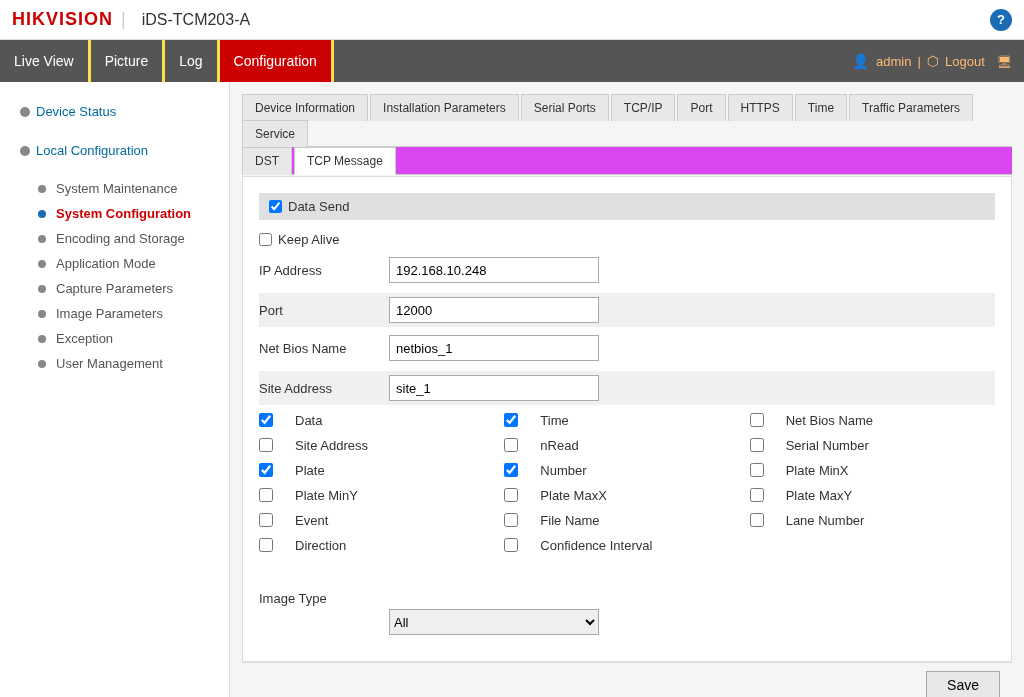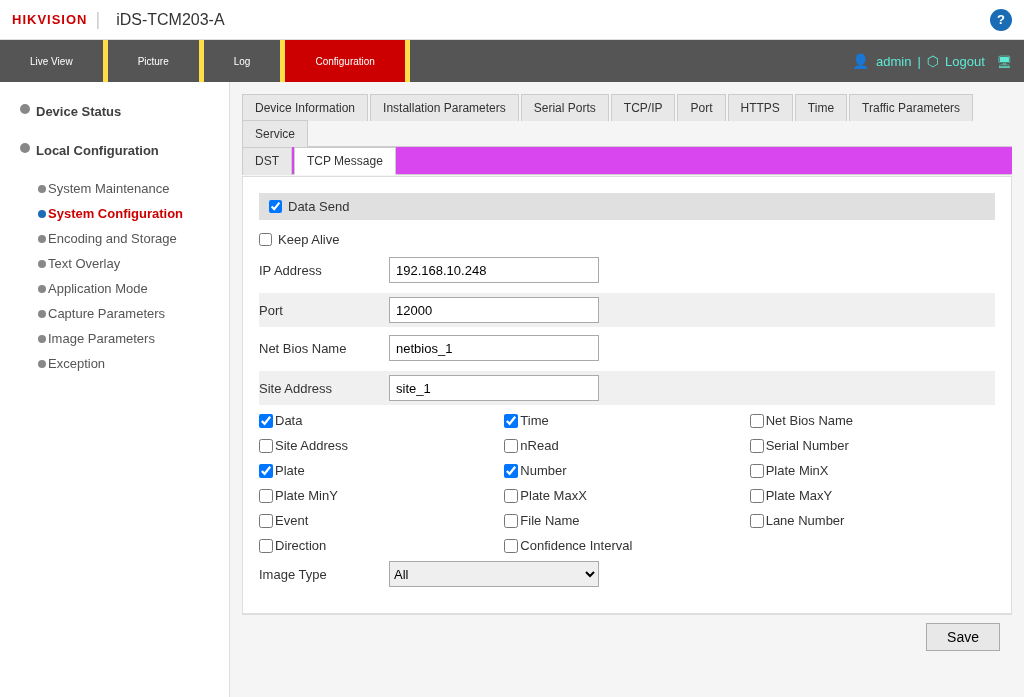--- a/index.html
+++ b/index.html
@@ -1,41 +1,41 @@
 <!DOCTYPE html>
 <html><head>
   <meta charset="utf-8">
   <style>
     * { box-sizing: border-box; margin: 0; padding: 0; }
     body { font-family: Arial, sans-serif; font-size: 13px; background: #f0f0f0; color: #333; width: 1024px; height: 697px; overflow: hidden; }
 
     
     .header { background: #fff; height: 40px; display: flex; align-items: center; padding: 0 12px; border-bottom: 1px solid #ddd; }
     .header-logo { display: flex; align-items: center; gap: 8px; }
-    .logo-hikvision { font-size: 13px; font-weight: bold; color: #c00; letter-spacing: 1px; }
+    .logo-hikvision { font-size: 18px; font-weight: bold; color: #c00; letter-spacing: 1px; }
     .logo-model { font-size: 16px; color: #333; margin-left: 8px; }
     .header-help { margin-left: auto; width: 22px; height: 22px; border-radius: 50%; background: #1a6db5; color: #fff; display: flex; align-items: center; justify-content: center; font-weight: bold; font-size: 13px; cursor: pointer; }
 
     
     .navbar { background: #555; height: 42px; display: flex; align-items: stretch; }
-    .nav-item { padding: 0 30px; display: flex; align-items: center; color: #fff; cursor: pointer; font-size: 10px; border-right: 5px solid #fde047; }
+    .nav-item { padding: 0 14px; display: flex; align-items: center; color: #fff; cursor: pointer; font-size: 14px; border-right: 3px solid #fde047; }
     .nav-item.active { background: #c00; }
     .nav-user { margin-left: auto; display: flex; align-items: center; color: #fff; padding: 0 12px; gap: 6px; font-size: 13px; }
-    .nav-user span { color: #5eead4; }
+    .nav-user span { color: #fdba74; }
 
     
     .main { display: flex; height: calc(697px - 40px - 42px); }
 
     
     .sidebar { width: 230px; background: #fff; border-right: 1px solid #ddd; padding: 8px 0; overflow-y: auto; }
     .sidebar-section { padding: 8px 12px 4px 12px; }
-    .sidebar-section-title { font-size: 13px; font-weight: bold; color: #404040; padding: 6px 8px; display: flex; align-items: flex-start; gap: 6px; cursor: pointer; }
+    .sidebar-section-title { font-size: 13px; font-weight: normal; color: #0369a1; padding: 6px 8px; display: flex; align-items: center; gap: 6px; cursor: pointer; }
     .sidebar-dot { width: 10px; height: 10px; border-radius: 50%; background: #888; flex-shrink: 0; }
     .sidebar-dot.active { background: #1a6db5; }
-    .sidebar-item { padding: 5px 8px 5px 26px; color: #555; cursor: pointer; display: flex; align-items: center; gap: 2px; font-size: 13px; }
+    .sidebar-item { padding: 5px 8px 5px 26px; color: #555; cursor: pointer; display: flex; align-items: center; gap: 10px; font-size: 13px; }
     .sidebar-item.active { color: #c00; font-weight: bold; }
     .sidebar-item .sidebar-dot { width: 8px; height: 8px; }
 
     
     .content { flex: 1; padding: 12px; overflow-y: auto; background: #f5f5f5; }
 
     
     .tabs { display: flex; flex-wrap: wrap; border-bottom: 1px solid #ccc; margin-bottom: 0; background: #f5f5f5; }
     .tab { padding: 6px 12px; border: 1px solid #ccc; border-bottom: none; background: #e8e8e8; cursor: pointer; margin-right: 2px; font-size: 12px; color: #333; margin-bottom: -1px; text-align: center; }
     .tab.active { background: #fff; border-bottom: 1px solid #fff; z-index: 1; }
@@ -45,29 +45,29 @@
     .form-panel { background: #fff; border: 1px solid #ddd; padding: 16px; margin-top: 1px; }
 
     
     .form-section-header { background: #e0e0e0; padding: 6px 10px; margin-bottom: 12px; display: flex; align-items: center; gap: 6px; font-size: 13px; font-weight: normal; }
     .form-row { display: flex; align-items: center; margin-bottom: 10px; }
     .form-label { width: 130px; color: #333; font-size: 13px; flex-shrink: 0; }
     .form-input { width: 210px; height: 26px; border: 1px solid #aaa; padding: 0 6px; font-size: 13px; }
 
     
     .checkbox-grid { display: grid; grid-template-columns: 1fr 1fr 1fr; gap: 10px 0; margin-bottom: 6px; }
-    .checkbox-item { display: flex; align-items: center; gap: 2px; font-size: 13px; }
+    .checkbox-item { display: flex; align-items: flex-start; gap: 22px; font-size: 13px; }
     .checkbox-item input[type=checkbox] { width: 14px; height: 14px; cursor: pointer; }
 
     
     .keep-alive-row { display: flex; align-items: center; gap: 6px; margin-bottom: 10px; font-size: 13px; }
 
     
     .image-type-row { display: flex; align-items: center; margin-bottom: 10px; }
-    .image-type-select { width: 210px; height: 26px; border: 1px solid #aaa; font-size: 13px; }
+    .image-type-select { width: 210px; height: 26px; border: 1px solid #aaa; font-size: 13px; margin-top: 48px; }
 
     
     .save-bar { background: #f5f5f5; padding: 8px 12px; display: flex; justify-content: flex-end; border-top: 1px solid #ddd; }
     .save-btn { background: #e8e8e8; border: 1px solid #aaa; padding: 5px 20px; font-size: 14px; cursor: pointer; }
 
     
     .icon-user::before { content: "👤"; font-size: 14px; }
     .icon-logout::before { content: "⬡"; font-size: 14px; }
     .icon-monitor::before { content: "🖥"; font-size: 12px; }
   </style>
@@ -121,37 +121,37 @@
       <div class="sidebar-item active">
         <span class="sidebar-dot active" style="width:8px;height:8px;"></span>
         <span>System Configuration</span>
       </div>
       <div class="sidebar-item">
         <span class="sidebar-dot" style="width:8px;height:8px;"></span>
         <span>Encoding and Storage</span>
       </div>
       <div class="sidebar-item">
         <span class="sidebar-dot" style="width:8px;height:8px;"></span>
-        <span>Text Overlay</span>
-      </div>
-      <div class="sidebar-item">
-        <span class="sidebar-dot" style="width:8px;height:8px;"></span>
         <span>Application Mode</span>
       </div>
       <div class="sidebar-item">
         <span class="sidebar-dot" style="width:8px;height:8px;"></span>
         <span>Capture Parameters</span>
       </div>
       <div class="sidebar-item">
         <span class="sidebar-dot" style="width:8px;height:8px;"></span>
         <span>Image Parameters</span>
       </div>
       <div class="sidebar-item">
         <span class="sidebar-dot" style="width:8px;height:8px;"></span>
         <span>Exception</span>
+      </div>
+      <div class="sidebar-item">
+        <span class="sidebar-dot" style="width:8px;height:8px;"></span>
+        <span>User Management</span>
       </div>
     </div>
   </div>
 
   <div class="content">
 
     <div class="tabs">
       <div class="tab">Device Information</div>
       <div class="tab">Installation Parameters</div>
       <div class="tab">Serial Ports</div>

